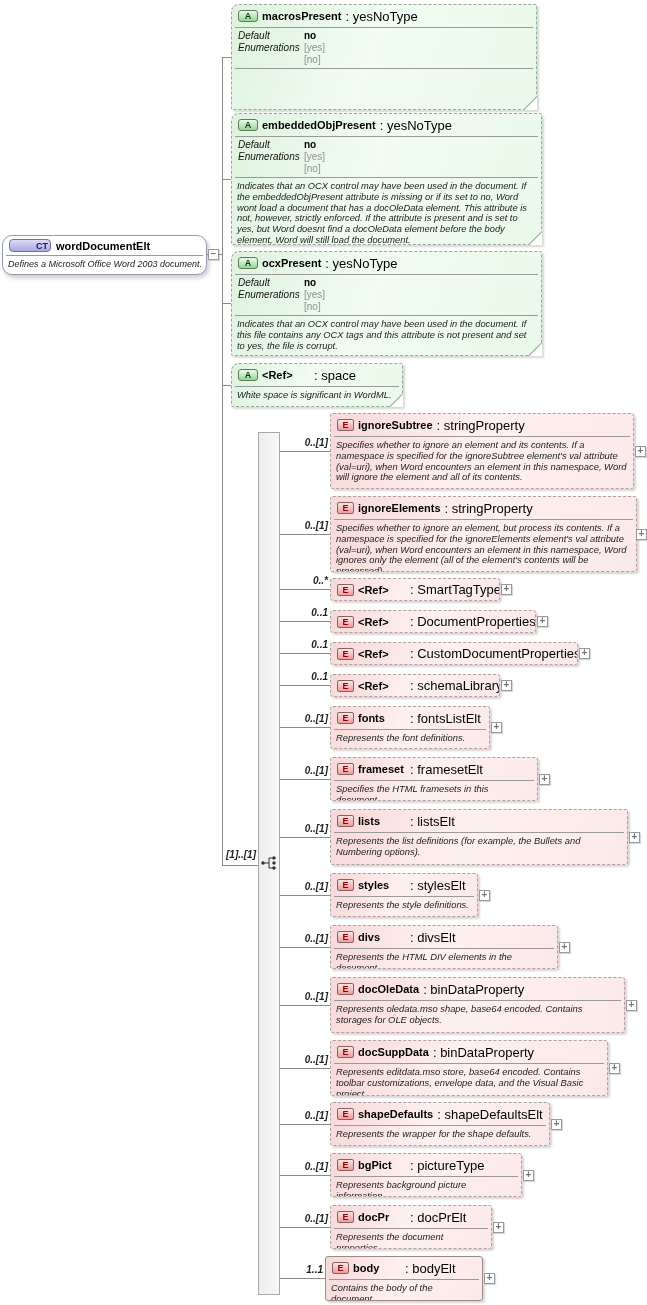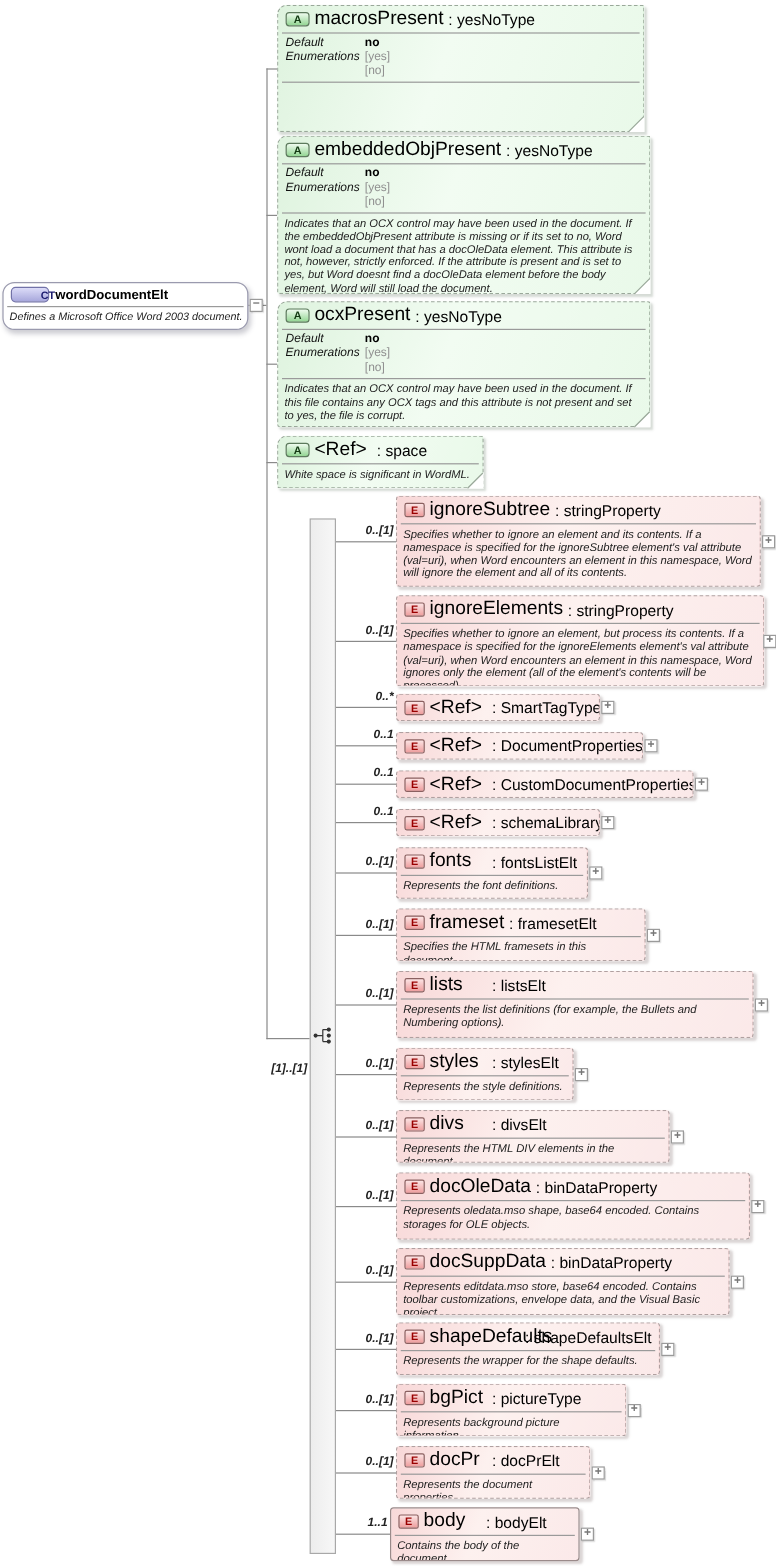--- a/index.html
+++ b/index.html
@@ -16,38 +16,38 @@
 
   
   .toggle{position:absolute;width:11px;height:11px;background:#fff;
           border:1px solid #9a9a9a;box-sizing:border-box;color:#777;
           font-size:10px;line-height:8px;text-align:center;font-weight:bold;
           box-shadow:1px 1px 1px rgba(0,0,0,.15);}
 
   
   .badge{display:inline-block;box-sizing:border-box;text-align:center;
          font-weight:bold;font-size:9px;flex:0 0 auto;}
-  .badge-ct{width:32px;height:13px;line-height:12px;border-radius:4px;
+  .badge-ct{width:42px;height:13px;line-height:12px;border-radius:4px;
             background:linear-gradient(#dcdcf8,#a8a8dc);border:1px solid #7272a8;color:#1a1a6e;padding-left:24px;}
   .badge-a{width:20px;height:12px;line-height:11px;border-radius:3px;
            background:linear-gradient(#eefbee,#94d694);border:1px solid #5d7a5d;color:#123812;}
   .badge-e{width:17px;height:12px;line-height:11px;border-radius:2px;
            background:linear-gradient(#fce4e4,#ee9e9e);border:1px solid #8a6060;color:#990000;}
 
   
   .ctbox{position:absolute;left:2px;top:235px;width:205px;height:40px;background:#fff;
          border:1px solid #9a9aae;border-radius:10px;
          box-shadow:2px 3px 4px rgba(90,90,110,.3);box-sizing:border-box;}
   .ct-head{display:flex;align-items:center;gap:5px;height:19px;padding:0 6px;}
   .ct-name{font-weight:bold;font-size:11px;color:#000;white-space:nowrap;}
   .ct-desc{font-style:italic;font-size:9px;color:#222;padding:3px 5px 0 5px;white-space:nowrap;}
 
   
   .head{display:flex;align-items:center;gap:4px;height:22px;padding:0 6px;white-space:nowrap;}
-  .head .name{font-weight:normal;font-size:16px;color:#000;min-width:48px;}
+  .head .name{font-weight:bold;font-size:11px;color:#000;min-width:48px;}
   .head .type{font-weight:normal;font-size:13px;color:#000;}
   .sep{height:1px;background:#9a9a9a;margin:0 3px;}
   .desc{font-style:italic;color:#222;}
 
   
   .abox{position:absolute;box-sizing:border-box;border:1px dashed #9aa89a;
         border-radius:8px 2px 0 2px;
         background:linear-gradient(110deg,#def3de 0%,#f2fcf2 45%,#e9f9e9 100%);
         box-shadow:2px 2px 2px rgba(90,110,90,.25);overflow:visible;}
   .abox .rows{padding:2px 0;}
@@ -108,21 +108,21 @@
   <svg class="seqicon" width="18" height="16" viewBox="0 0 18 16">
     <line x1="3" y1="8" x2="9" y2="8" stroke="#333" stroke-width="1"></line>
     <line x1="9" y1="3" x2="9" y2="13" stroke="#333" stroke-width="1"></line>
     <line x1="9" y1="3" x2="14" y2="3" stroke="#333" stroke-width="1"></line>
     <line x1="9" y1="13" x2="14" y2="13" stroke="#333" stroke-width="1"></line>
     <circle cx="3" cy="8" r="1.7" fill="#333"></circle>
     <circle cx="14" cy="3" r="1.7" fill="#333"></circle>
     <circle cx="14" cy="8" r="1.7" fill="#333"></circle>
     <circle cx="14" cy="13" r="1.7" fill="#333"></circle>
   </svg>
-  <div class="card" style="left:186px;top:885px">[1]..[1]</div>
+  <div class="card" style="left:186px;top:849px">[1]..[1]</div>
 
   <div class="ctbox">
     <div class="ct-head">
       <span class="badge badge-ct">CT</span>
       <span class="ct-name">wordDocumentElt</span>
     </div>
     <div class="sep"></div>
     <div class="ct-desc">Defines a Microsoft Office Word 2003 document.</div>
   </div>
   <div class="toggle" style="left:208px;top:249px">−</div>

